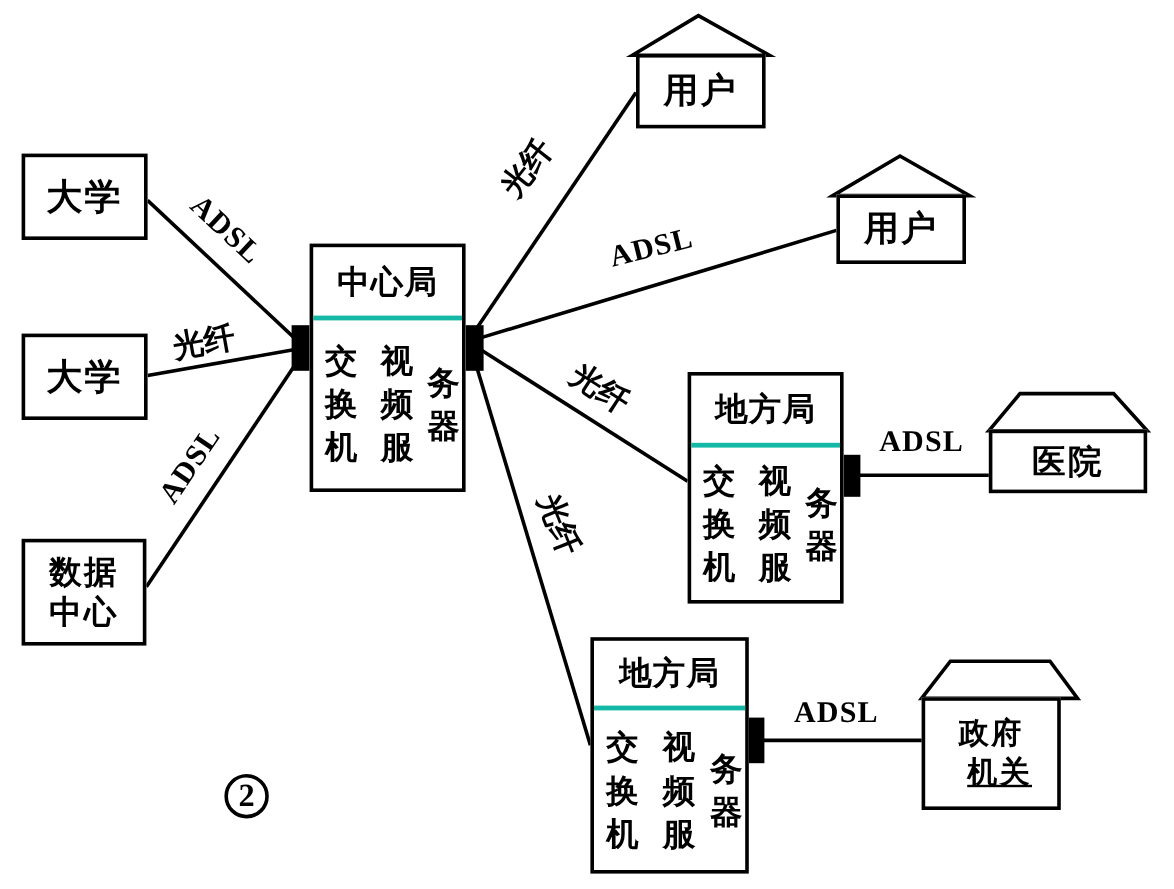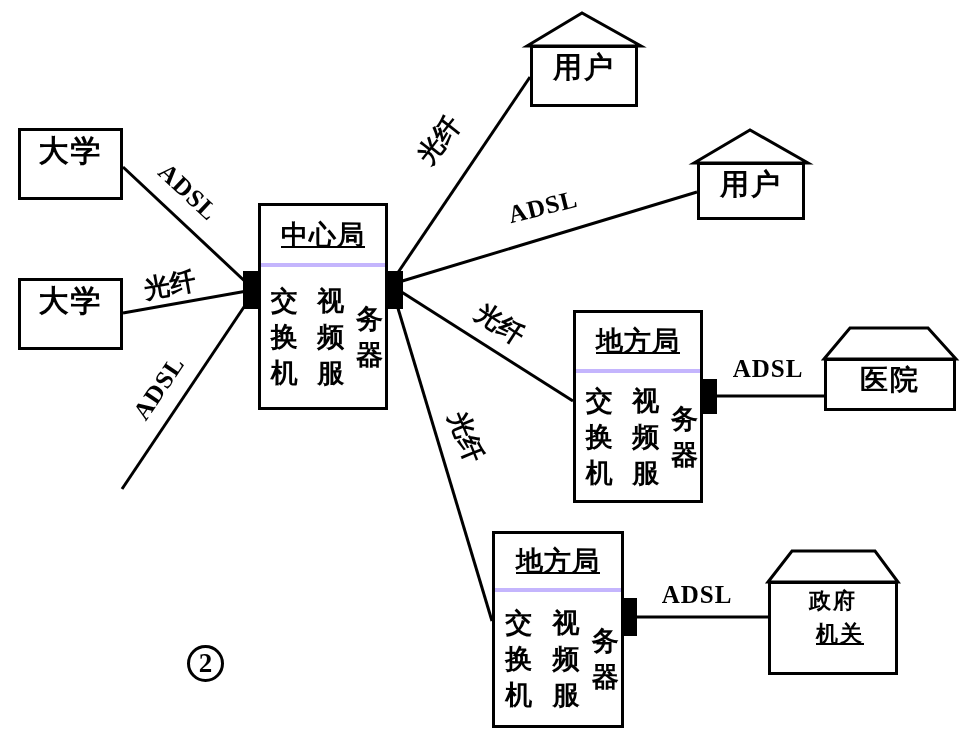--- a/index.html
+++ b/index.html
@@ -8,30 +8,30 @@
     width:978px;height:741px;
     background:#fff;
     font-family:"Liberation Serif","DejaVu Serif",serif;
     color:#000;
     overflow:hidden;
   }
   #wires{position:absolute;left:0;top:0;z-index:1;}
   .box{
     position:absolute;z-index:2;
     border:3px solid #000;background:#fff;
-    display:flex;justify-content:center;
+    display:flex;align-items:center;justify-content:center;
     box-sizing:border-box;
     font-weight:bold;text-align:center;
   }
   .box .stack{display:block;}
   .box .stack span{display:block;}
   .office{display:block;padding:0;}
   .office .hdr{
     display:flex;align-items:center;justify-content:center;
-    border-bottom:4px solid #c4b5fd;box-sizing:border-box;text-decoration:underline;
+    border-bottom:4px solid #14b8a6;box-sizing:border-box;
   }
   .office .bdy{
     display:flex;flex-direction:row;align-items:center;justify-content:center;
     box-sizing:border-box;
   }
   .office .bdy span{display:block;}
   .lbl{
     position:absolute;z-index:3;
     white-space:nowrap;font-weight:bold;
     transform-origin:center center;
@@ -77,20 +77,26 @@
   </svg>
 
   <div class="box" style="left:18px;top:128px;width:105px;height:72px;font-size:30px;letter-spacing:2px;">
     <span>大学</span>
   </div>
 
   <div class="box" style="left:18px;top:278px;width:105px;height:72px;font-size:30px;letter-spacing:2px;">
     <span>大学</span>
   </div>
 
+  <div class="box" style="left:18px;top:449px;width:104px;height:89px;font-size:27px;line-height:33px;letter-spacing:2px;">
+    <span class="stack">
+      <span>数据</span>
+      <span>中心</span>
+    </span>
+  </div>
 
   <div class="box office" style="left:258px;top:203px;width:130px;height:207px;">
     <div class="hdr" style="height:61px;font-size:27px;letter-spacing:1px;">
       <span>中心局</span>
     </div>
     <div class="bdy" style="height:140px;font-size:27px;line-height:36px;">
       <span>交换机</span>
       <span>视频服</span>
       <span>务器</span>
     </div>
@@ -123,21 +129,21 @@
       <span>交换机</span>
       <span>视频服</span>
       <span>务器</span>
     </div>
   </div>
 
   <div class="box" style="left:824px;top:358px;width:132px;height:53px;font-size:28px;letter-spacing:2px;">
     <span>医院</span>
   </div>
 
-  <div class="box" style="left:768px;top:581px;width:130px;height:94px;font-size:22px;line-height:33px;letter-spacing:2px;">
+  <div class="box" style="left:768px;top:581px;width:116px;height:94px;font-size:25px;line-height:33px;letter-spacing:2px;">
     <span class="stack">
       <span>政府</span>
       <span style="padding-left:14px;text-decoration:underline;">机关</span>
     </span>
   </div>
 
   <div class="lbl latin" style="left:188px;top:192px;font-size:25px;transform:translate(-50%,-50%) rotate(43deg);">ADSL</div>
 
   <div class="lbl" style="left:170px;top:285px;font-size:26px;transform:translate(-50%,-50%) rotate(-10deg);">光纤</div>
 

